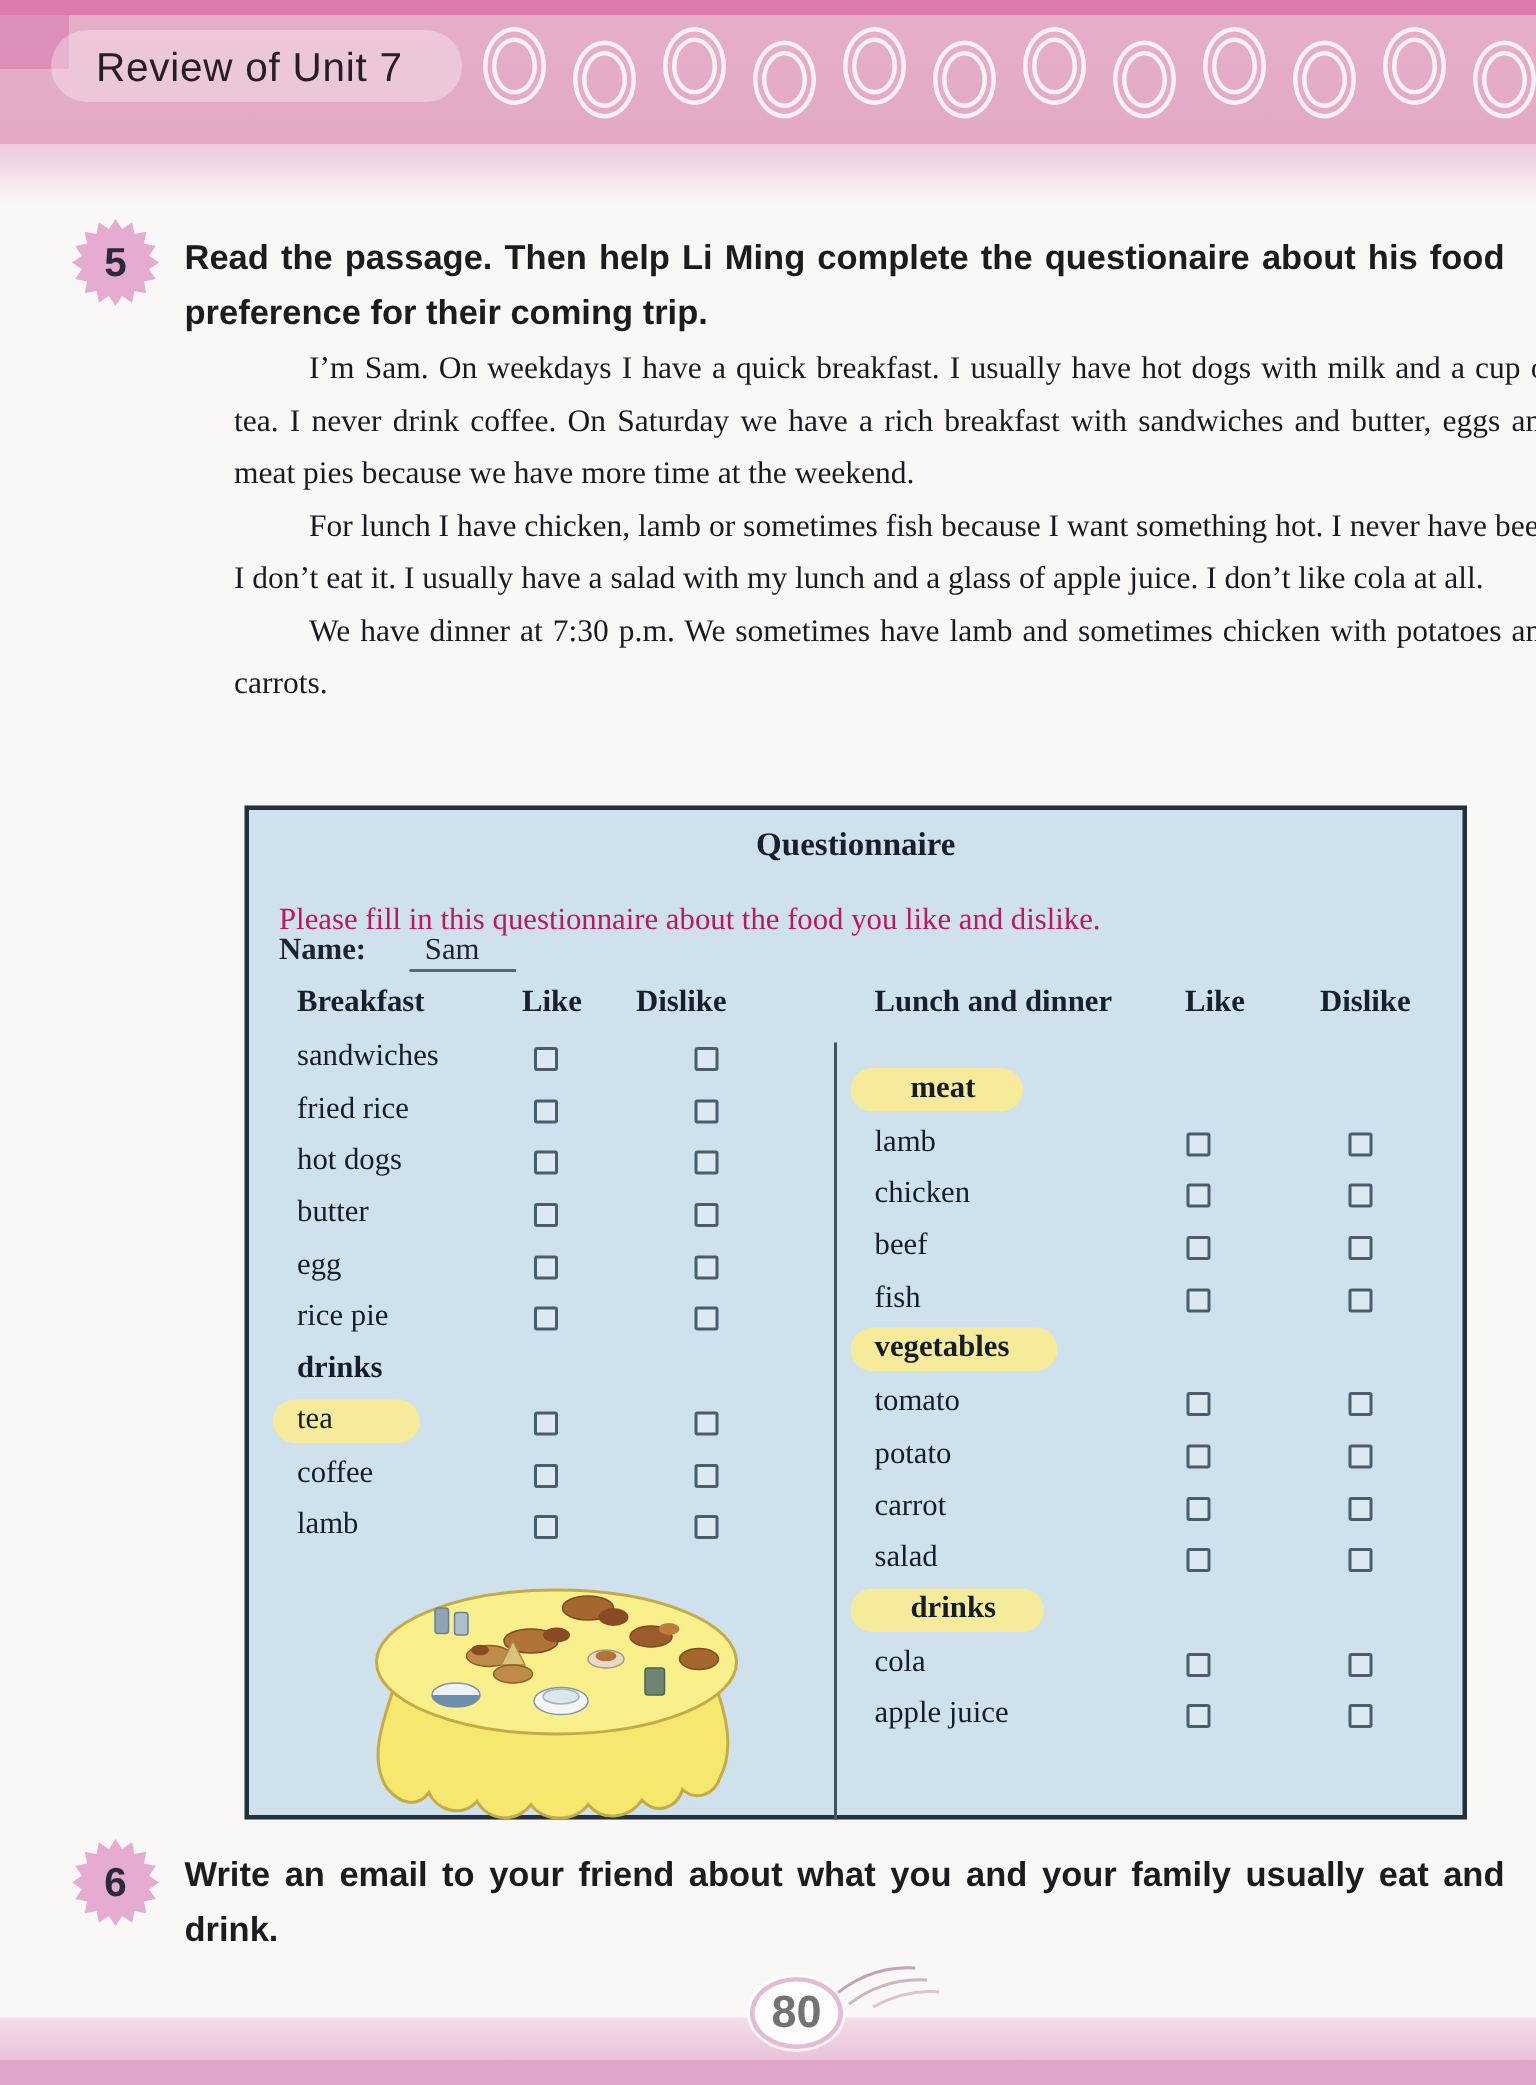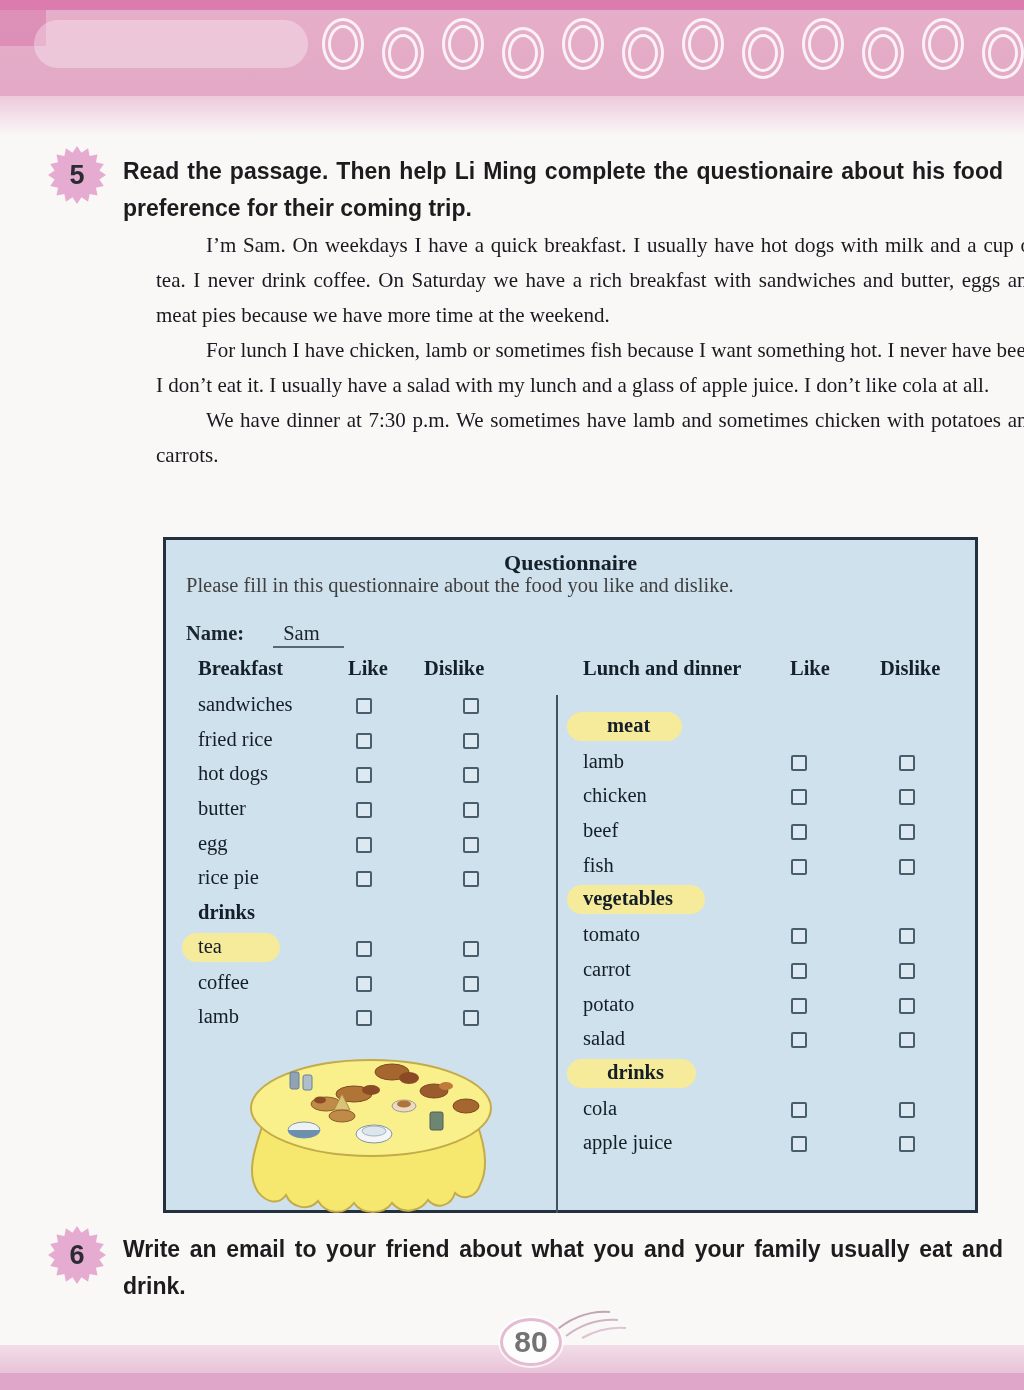--- a/index.html
+++ b/index.html
@@ -38,22 +38,22 @@
   .passage { position:absolute; top:228px; left:120px; width:882px;
              font-family:"Liberation Serif", serif; font-size:21px; color:#181a1f;
              line-height:1.67; text-align:justify;margin-left:36px; }
   .passage p { text-indent:50px; }
 
   
   .qbox { position:absolute; top:537px; left:163px; width:815px; height:676px;
           background:#cfe1ed; border:3px solid #23313f; }
   .q-title { position:absolute; top:10px; left:0; width:100%; text-align:center;
              font-family:"Liberation Serif", serif; font-weight:bold; font-size:22px; color:#16202b; }
-  .q-instruction { position:absolute; top:34px; left:20px; font-family:"Liberation Serif", serif;
-                   font-size:20.5px; color:#404040; }
+  .q-instruction { position:absolute; top:62px; left:20px; font-family:"Liberation Serif", serif;
+                   font-size:20.5px; color:#be185d; }
   .q-name-row { position:absolute; top:82px; left:20px; font-family:"Liberation Serif", serif;
                 font-size:20.5px; color:#1b2530; }
   .q-name-label { font-weight:bold; }
   .q-name-value { display:inline-block; margin-left:24px; padding:0 24px 1px 10px;
                   border-bottom:2px solid #5a6670; }
   .q-headrow { position:absolute; top:117px; left:0; width:100%; height:30px;
                font-family:"Liberation Serif", serif; font-weight:bold; font-size:20.5px; color:#16202b; }
   .q-headrow span { position:absolute; top:0; }
   .qh-breakfast { left:32px; }  .qh-like-l { left:182px; }  .qh-dislike-l { left:258px; }
   .qh-lunch { left:417px; }     .qh-like-r { left:624px; }  .qh-dislike-r { left:714px; }
@@ -88,20 +88,21 @@
 </style>
 </head>
 <body>
 
 <div id="page">
 
   <div class="header-band">
     <div class="header-corner"></div>
     <div class="header-strip"></div>
     <div class="header-pill"></div>
+    <div class="header-title">Review of Unit 7</div>
     <div class="rings" id="rings">
         <span class="ring"></span>
         <span class="ring"></span>
         <span class="ring"></span>
         <span class="ring"></span>
         <span class="ring"></span>
         <span class="ring"></span>
         <span class="ring"></span>
         <span class="ring"></span>
         <span class="ring"></span>
@@ -218,26 +219,26 @@
         </div>
         <div class="q-row">
           <span class="q-label subhead hl">vegetables</span>
         </div>
         <div class="q-row">
           <span class="q-label">tomato</span>
           <span class="q-cb" style="left: 208px;"></span>
           <span class="q-cb" style="left: 316px;"></span>
         </div>
         <div class="q-row">
+          <span class="q-label">potato</span>
+          <span class="q-cb" style="left: 208px;"></span>
+          <span class="q-cb" style="left: 316px;"></span>
+        </div>
+        <div class="q-row">
           <span class="q-label">carrot</span>
-          <span class="q-cb" style="left: 208px;"></span>
-          <span class="q-cb" style="left: 316px;"></span>
-        </div>
-        <div class="q-row">
-          <span class="q-label">potato</span>
           <span class="q-cb" style="left: 208px;"></span>
           <span class="q-cb" style="left: 316px;"></span>
         </div>
         <div class="q-row">
           <span class="q-label">salad</span>
           <span class="q-cb" style="left: 208px;"></span>
           <span class="q-cb" style="left: 316px;"></span>
         </div>
         <div class="q-row">
           <span class="q-label subhead hl ind">drinks</span>

